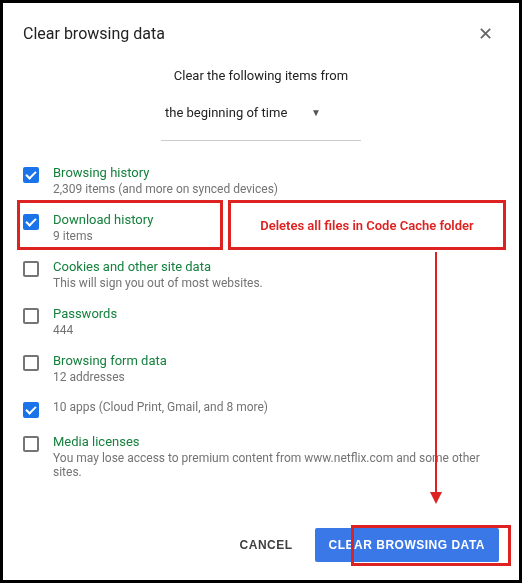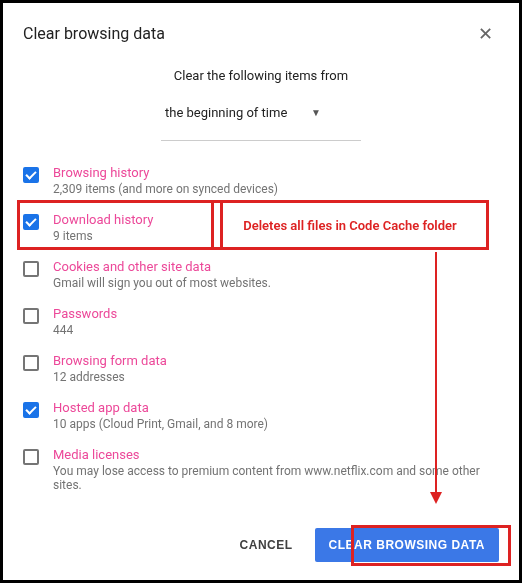--- a/index.html
+++ b/index.html
@@ -58,21 +58,21 @@
       position: absolute;
       left: 3px;
       top: 0px;
       width: 4px;
       height: 8px;
       border: solid #fff;
       border-width: 0 2px 2px 0;
       transform: rotate(45deg);
     }
     .item-text { flex: 1; }
-    .item-title { font-size: 13px; color: #ec4899; margin-bottom: 2px; }
+    .item-title { font-size: 13px; color: #15803d; margin-bottom: 2px; }
     .item-sub { font-size: 12px; color: #737373; }
     .buttons {
       position: absolute;
       bottom: 18px;
       right: 20px;
       display: flex;
       gap: 10px;
       align-items: center;
     }
     .btn-cancel {
@@ -102,21 +102,21 @@
       border: 3px solid #d22;
       left: 14px;
       top: 197px;
       width: 206px;
       height: 50px;
       pointer-events: none;
     }
     .anno-box2 {
       position: absolute;
       border: 3px solid #d22;
-      left: 208px;
+      left: 225px;
       top: 197px;
       width: 278px;
       height: 50px;
       color: #d22;
       font-size: 13px;
       font-weight: 600;
       display: flex;
       align-items: center;
       justify-content: center;
       pointer-events: none;
@@ -180,41 +180,40 @@
       <div class="checkbox checked"></div>
       <div class="item-text">
         <div class="item-title">Download history</div>
         <div class="item-sub">9 items</div>
       </div>
     </div>
     <div class="item-row">
       <div class="checkbox"></div>
       <div class="item-text">
         <div class="item-title">Cookies and other site data</div>
-        <div class="item-sub">Gmail will sign you out of most websites.</div>
+        <div class="item-sub">This will sign you out of most websites.</div>
       </div>
     </div>
     <div class="item-row">
       <div class="checkbox"></div>
       <div class="item-text">
         <div class="item-title">Passwords</div>
         <div class="item-sub">444</div>
       </div>
     </div>
     <div class="item-row">
       <div class="checkbox"></div>
       <div class="item-text">
         <div class="item-title">Browsing form data</div>
         <div class="item-sub">12 addresses</div>
       </div>
     </div>
     <div class="item-row">
       <div class="checkbox checked"></div>
       <div class="item-text">
-        <div class="item-title">Hosted app data</div>
         <div class="item-sub">10 apps (Cloud Print, Gmail, and 8 more)</div>
       </div>
     </div>
     <div class="item-row">
       <div class="checkbox"></div>
       <div class="item-text">
         <div class="item-title">Media licenses</div>
         <div class="item-sub">You may lose access to premium content from www.netflix.com and some other sites.</div>
       </div>
     </div>

